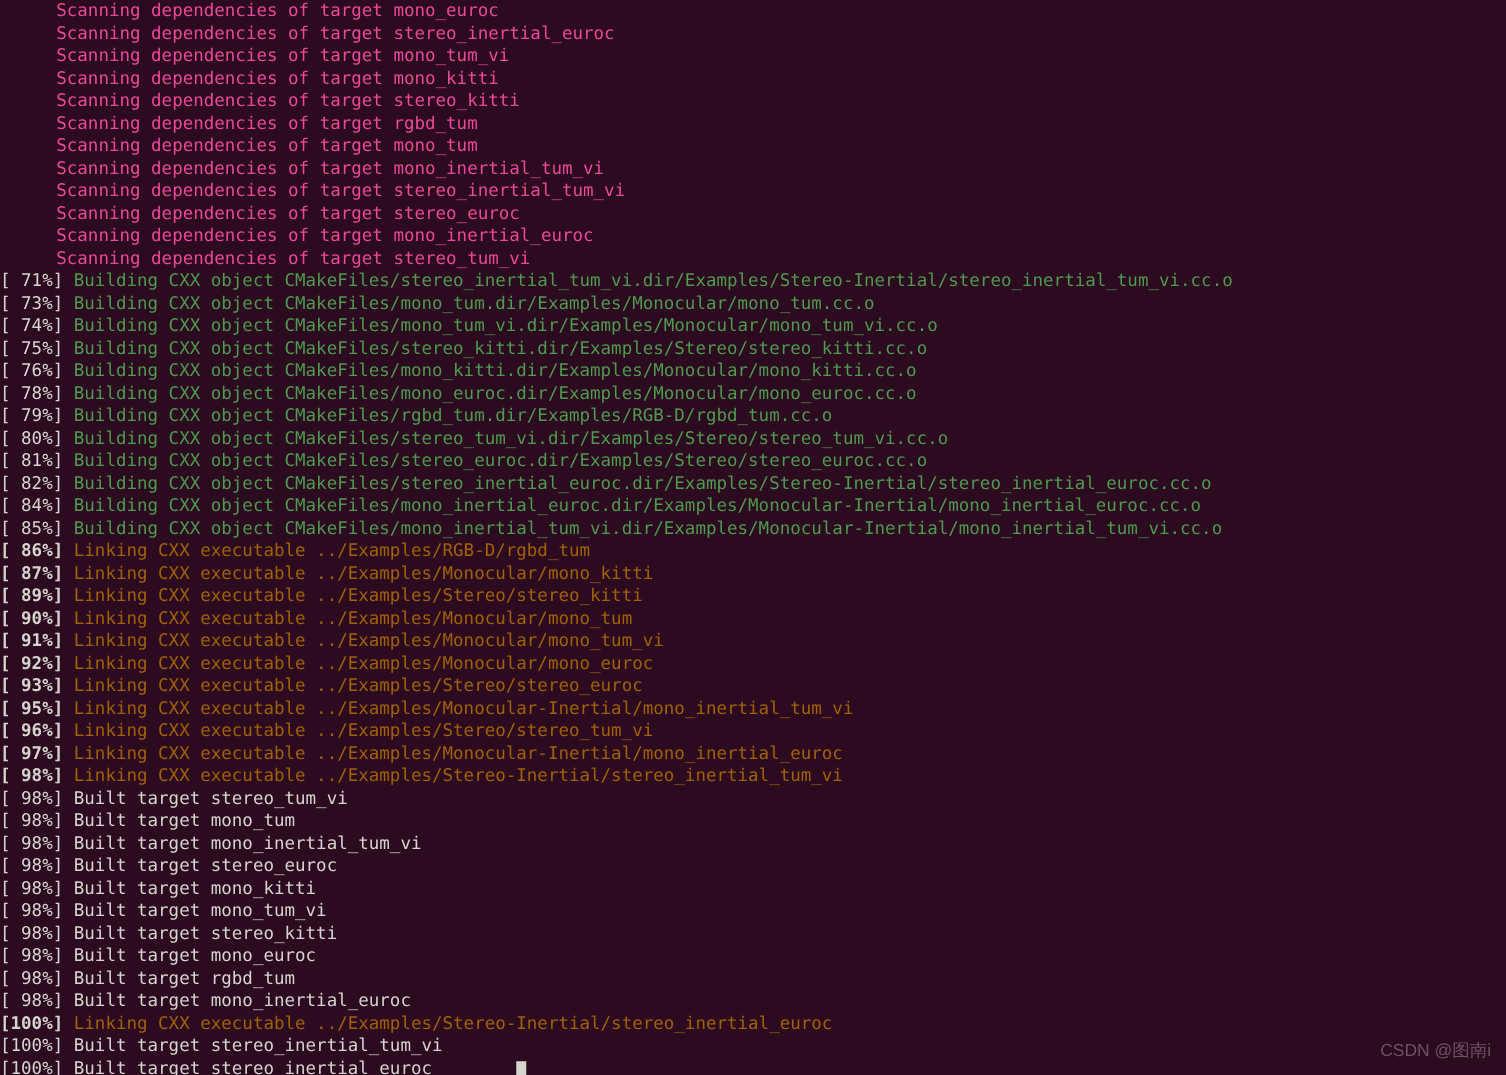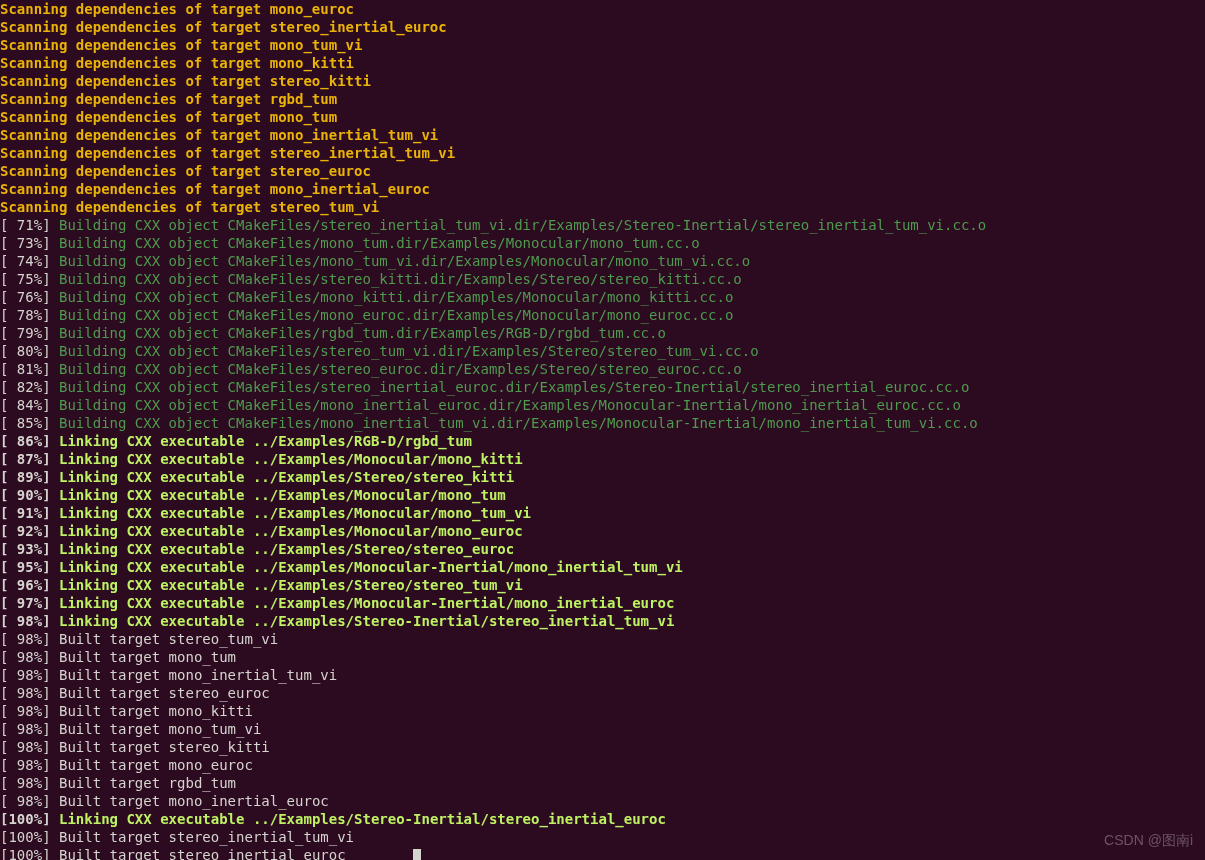--- a/index.html
+++ b/index.html
@@ -13,30 +13,31 @@
   pre.terminal {
     font-family: "DejaVu Sans Mono", "Ubuntu Mono", Consolas, monospace;
     font-size: 14px;
     line-height: 18px;
     margin: 0;
     padding: 0;
     color: #d6d4cf;
     white-space: pre;
   }
   .scan {
-    color: #eab308;
-    font-weight: bold;
+    color: #ec4899;
+    font-weight: normal;
+    margin-left: 45px;
   }
   .build-green {
     color: #4e9a4e;
     margin-top: 20px;
   }
   .link-green {
-    color: #bef264;
-    font-weight: bold;
+    color: #a16207;
+    font-weight: normal;
   }
   .bracket {
     color: #d6d4cf;
   }
   .bold-bracket {
     color: #d6d4cf;
     font-weight: bold;
   }
   .plain {
     color: #d6d4cf;

